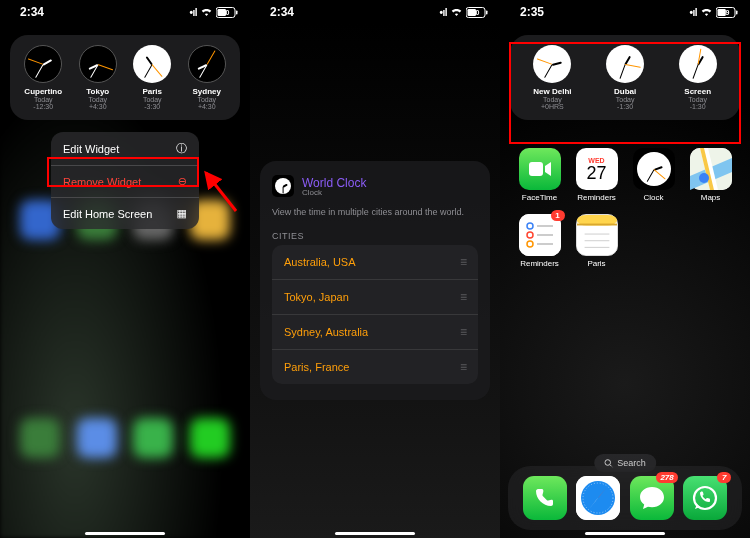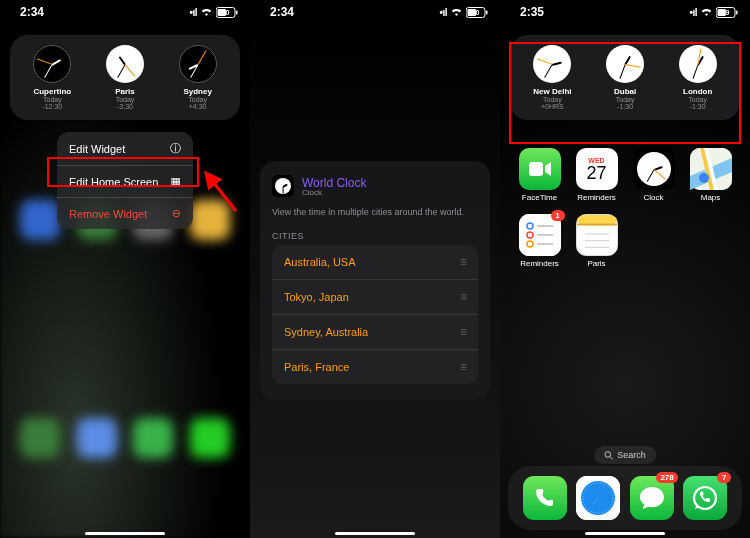--- a/index.html
+++ b/index.html
@@ -64,21 +64,21 @@
   .mn { width: 15px; height: 1.2px; background: #fff; }
   .sc { width: 16px; height: 0.8px; background: #ff9500; }
   .cf-light .hr, .cf-light .mn { background: #000; }
   .wlabel { font-size: 8px; font-weight: 600; }
   .wday { font-size: 7px; color: #8e8e93; }
   .woff { font-size: 7px; color: #8e8e93; }
 
   .context-menu {
     position: relative;
     margin: 12px auto 0 auto;
-    width: 136px;
+    width: 148px;
     background: #2b2b2dcc;
     border-radius: 12px;
     overflow: hidden;
     backdrop-filter: blur(10px);
   }
   .cm-item {
     display: flex; justify-content: space-between; align-items: center;
     padding: 9px 12px;
     font-size: 11px;
     color: #fff;
@@ -150,32 +150,33 @@
     display: flex; align-items: center; justify-content: center;
     font-size: 20px; color: #fff; position: relative;
   }
   .app-lbl { font-size: 8px; color: #fff; margin-top: 3px; }
   .badge {
     position: absolute; top: -4px; right: -4px;
     background: #ff3b30; color: #fff; border-radius: 9px;
     font-size: 8px; font-weight: 600; padding: 1px 4px; min-width: 14px;
   }
   .search-pill {
-    position: absolute; bottom: 74px; left: 50%; transform: translateX(-50%);
+    position: absolute; bottom: 66px; left: 50%; transform: translateX(-50%);
     background: #2c2c2ecc; color: #ccc; font-size: 9px;
     padding: 4px 10px; border-radius: 12px;
     display: flex; align-items: center; gap: 4px;
   }
   .dock {
     position: absolute; bottom: 8px; left: 8px; right: 8px;
     background: #3a3a3c55;
     border-radius: 22px;
     padding: 10px;
     display: flex; justify-content: space-around;
     backdrop-filter: blur(10px);
+    font-style: italic;
   }
   .dock .app-icn { width: 44px; height: 44px; border-radius: 11px; }
   .home-ind {
     position: absolute; bottom: 3px; left: 50%; transform: translateX(-50%);
     width: 80px; height: 3px; background: #fff; border-radius: 2px;
   }
 
   
   .ic-facetime { background: linear-gradient(#6ee85c,#0ab83a); }
   .ic-calendar { background: #fff; color: #000; flex-direction: column; }
@@ -230,20 +231,30 @@
           <div class="clock-face cf-dark">
             <div class="hand hr" style="transform:rotate(-30deg)"></div>
             <div class="hand mn" style="transform:rotate(120deg)"></div>
             <div class="hand sc" style="transform:rotate(200deg)"></div>
           </div>
           <div class="wlabel">Cupertino</div>
           <div class="wday">Today</div>
           <div class="woff">-12:30</div>
         </div>
         <div class="wclock">
+          <div class="clock-face cf-dark">
+            <div class="hand hr" style="transform:rotate(155deg)"></div>
+            <div class="hand mn" style="transform:rotate(120deg)"></div>
+            <div class="hand sc" style="transform:rotate(20deg)"></div>
+          </div>
+          <div class="wlabel">Tokyo</div>
+          <div class="wday">Today</div>
+          <div class="woff">+4:30</div>
+        </div>
+        <div class="wclock">
           <div class="clock-face cf-light">
             <div class="hand hr" style="transform:rotate(235deg)"></div>
             <div class="hand mn" style="transform:rotate(120deg)"></div>
             <div class="hand sc" style="transform:rotate(50deg)"></div>
           </div>
           <div class="wlabel">Paris</div>
           <div class="wday">Today</div>
           <div class="woff">-3:30</div>
         </div>
         <div class="wclock">
@@ -257,27 +268,27 @@
           <div class="woff">+4:30</div>
         </div>
       </div>
   </div>
 
   <div class="context-menu">
     <div class="cm-item">
       <span>Edit Widget</span>
       <span class="cm-icon">ⓘ</span>
     </div>
+    <div class="cm-item destructive">
+      <span>Remove Widget</span>
+      <span class="cm-icon">⊖</span>
+    </div>
     <div class="cm-item">
       <span>Edit Home Screen</span>
       <span class="cm-icon">▦</span>
-    </div>
-    <div class="cm-item destructive">
-      <span>Remove Widget</span>
-      <span class="cm-icon">⊖</span>
     </div>
   </div>
 
   <div class="red-highlight" style="top:157px; left:47px; width:152px; height:30px;"></div>
   <svg style="position:absolute; top:165px; left:200px;" width="40" height="50">
     <defs>
         <marker id="ah1" markerWidth="6" markerHeight="6" refX="5" refY="3" orient="auto">
       <path d="M0,0 L6,3 L0,6 Z" fill="#ff0000"></path>
         </marker>
       </defs>
@@ -380,21 +391,21 @@
           <div class="wlabel">Dubai</div>
           <div class="wday">Today</div>
           <div class="woff">-1:30</div>
         </div>
         <div class="wclock">
           <div class="clock-face cf-light">
             <div class="hand hr" style="transform:rotate(-60deg)"></div>
             <div class="hand mn" style="transform:rotate(110deg)"></div>
             <div class="hand sc" style="transform:rotate(280deg)"></div>
           </div>
-          <div class="wlabel">London</div>
+          <div class="wlabel">Screen</div>
           <div class="wday">Today</div>
           <div class="woff">-1:30</div>
         </div>
       </div>
   </div>
   <div class="red-highlight" style="top:42px; left:9px; width:232px; height:102px;"></div>
   <div class="widget-label">Clock</div>
 
   <div class="app-grid">
     <div class="app">

